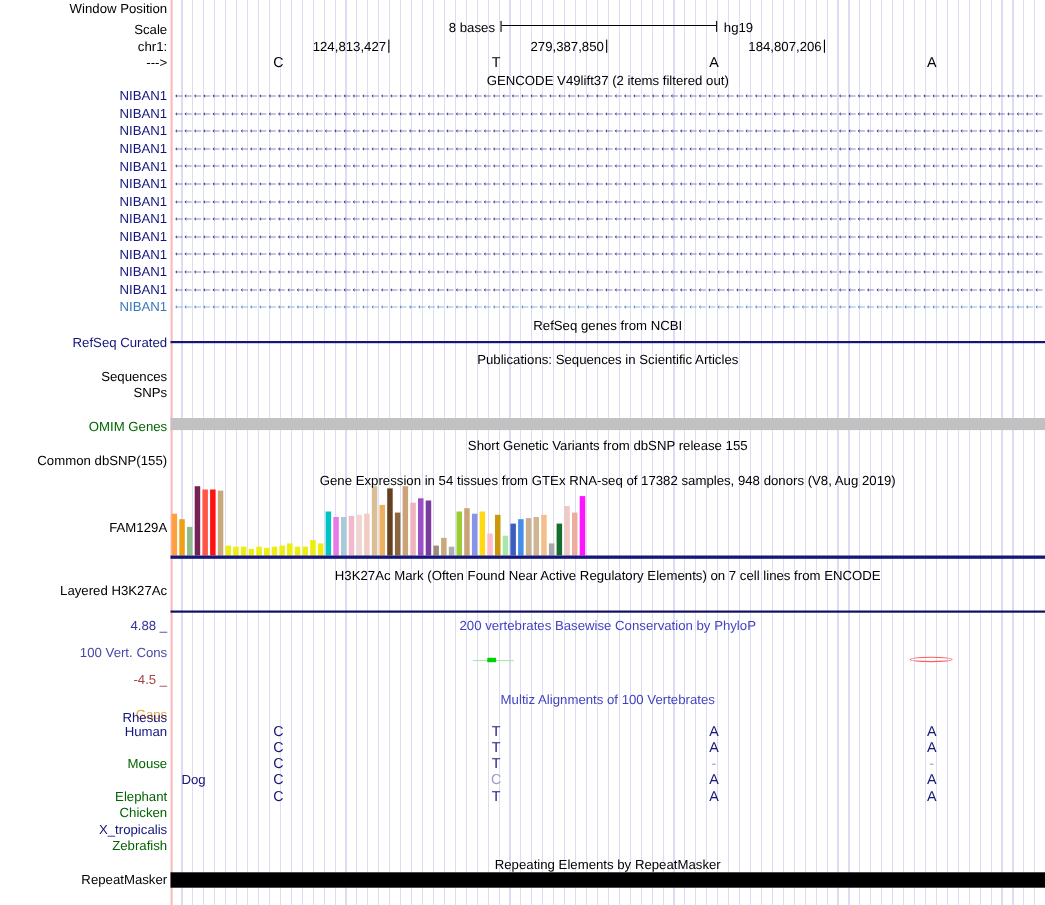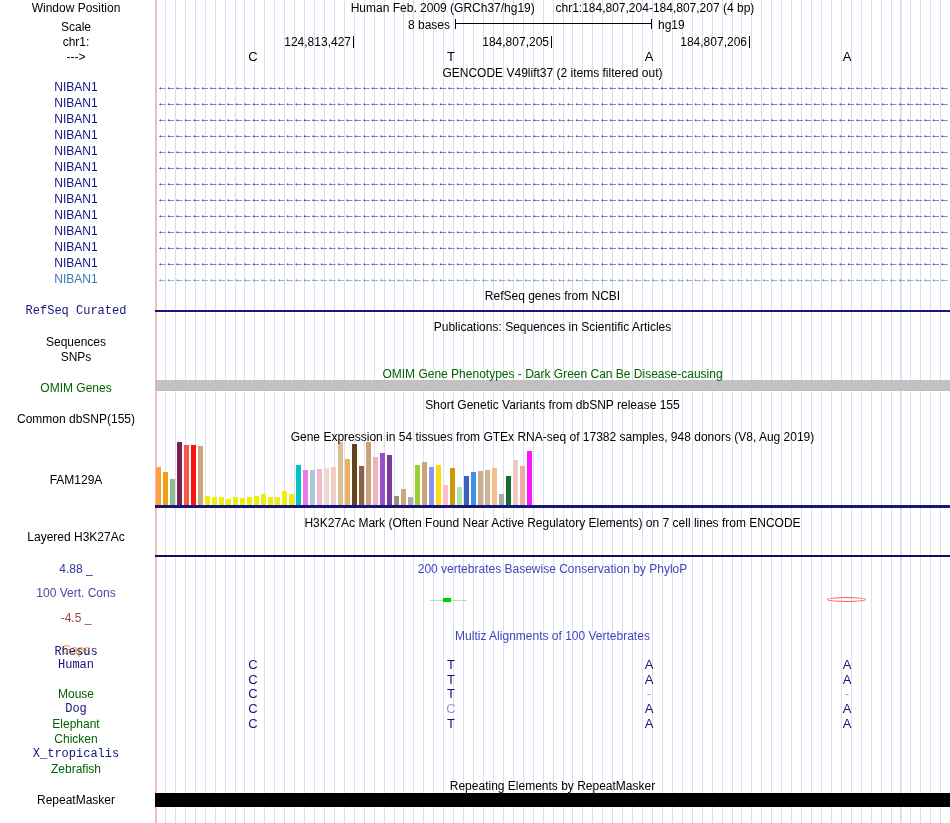--- a/index.html
+++ b/index.html
@@ -7,23 +7,23 @@
     position:relative;width:950px;height:823px;overflow:hidden;background:#fff;
     font-family:"Liberation Sans","DejaVu Sans",sans-serif;font-size:12px;color:#000;
   }
   .abs{position:absolute;}
   
   #grid{
     position:absolute;left:155px;top:0;width:795px;height:823px;z-index:0;
     background:repeating-linear-gradient(to right,#dcdcf2 0px,#dcdcf2 1px,transparent 1px,transparent 9.94px);
   }
   #hl-line{position:absolute;left:155px;top:0;width:2px;height:823px;background:#f9bcbc;z-index:1;}
-  .lab{position:absolute;left:0;width:152px;height:16px;line-height:16px;text-align:center;white-space:nowrap;z-index:3;}
+  .lab{position:absolute;left:0;width:152px;height:16px;line-height:16px;text-align:right;white-space:nowrap;z-index:3;}
   .ttl{position:absolute;left:155px;width:795px;height:16px;line-height:16px;text-align:center;white-space:nowrap;z-index:3;}
-  .navy{color:#14147d;font-family:Liberation Mono, monospace;}
+  .navy{color:#14147d;}
   .green{color:#006400;}
   .blue-ttl{color:#4343c0;}
   .orange{color:#e8a33d;}
   .axis-max{color:#33339e;}
   .axis-min{color:#a04545;}
   .vertcons{color:#4848a8;}
   .arrow-row{
     position:absolute;left:157px;width:791px;height:16px;line-height:15px;overflow:hidden;
     font-size:11px;letter-spacing:-2.5px;white-space:nowrap;z-index:2;
   }
@@ -45,34 +45,29 @@
   #phylop-redarc{position:absolute;left:827px;top:597px;width:39px;height:5px;border:1px solid #ff5c5c;border-radius:50%;box-sizing:border-box;z-index:2;}
 </style>
 </head>
 <body>
 
 <div id="screen">
   <div id="grid"></div>
   <div id="hl-line"></div>
 
   <div class="lab" style="top:0">Window Position</div>
-  <div class="ttl" style="top:0">
-    <span>Human Feb. 2009 (GRCh37/hg19)</span>
-    <span style="display:inline-block;width:14px"></span>
-    <span>chr1:184,807,204-184,807,207 (4 bp)</span>
-  </div>
 
   <div class="lab" style="top:19px">Scale</div>
   <div class="abs" style="left:280px;top:17px;width:170px;height:16px;line-height:16px;text-align:right;z-index:3">8 bases</div>
   <div id="scale-ruler"></div>
   <div class="abs" style="left:658px;top:17px;height:16px;line-height:16px;z-index:3">hg19</div>
 
   <div class="lab" style="top:34px">chr1:</div>
   <div class="rnum" style="left:243px">124,813,427</div>
-  <div class="rnum" style="left:441px">184,807,205</div>
+  <div class="rnum" style="left:441px">279,387,850</div>
   <div class="rnum" style="left:639px">184,807,206</div>
   <div class="rtick" style="left:353px"></div>
   <div class="rtick" style="left:551px"></div>
   <div class="rtick" style="left:749px"></div>
 
   <div class="lab" style="top:49px">---&gt;</div>
   <div class="base" style="left:253px;top:49px">C</div>
   <div class="base" style="left:451px;top:49px">T</div>
   <div class="base" style="left:649px;top:49px">A</div>
   <div class="base" style="left:847px;top:49px">A</div>
@@ -95,21 +90,20 @@
     </div>
 
   <div class="ttl" style="top:288px">RefSeq genes from NCBI</div>
   <div class="lab navy" style="top:303px">RefSeq Curated</div>
   <div class="hline" style="top:310px;height:2px;background:#16167a"></div>
 
   <div class="ttl" style="top:319px">Publications: Sequences in Scientific Articles</div>
   <div class="lab" style="top:334px">Sequences</div>
   <div class="lab" style="top:349px">SNPs</div>
 
-  <div class="ttl green" style="top:366px">OMIM Gene Phenotypes - Dark Green Can Be Disease-causing</div>
   <div class="lab green" style="top:380px">OMIM Genes</div>
   <div class="hline" style="top:380px;height:11px;background:#c1c1c1"></div>
 
   <div class="ttl" style="top:397px">Short Genetic Variants from dbSNP release 155</div>
   <div class="lab" style="top:411px">Common dbSNP(155)</div>
 
   <div class="ttl" style="top:429px">Gene Expression in 54 tissues from GTEx RNA-seq of 17382 samples, 948 donors (V8, Aug 2019)</div>
   <div class="lab" style="top:472px">FAM129A</div>
   <div id="gtex-bars">
       <div class="bar" style="left: 156px; top: 467px; width: 5px; height: 38px; background: rgb(255, 160, 64);"></div>
@@ -218,18 +212,18 @@
     <div class="lab" style="top: 175px; color: rgb(20, 20, 125);">NIBAN1</div>
     <div class="lab" style="top: 191px; color: rgb(20, 20, 125);">NIBAN1</div>
     <div class="lab" style="top: 207px; color: rgb(20, 20, 125);">NIBAN1</div>
     <div class="lab" style="top: 223px; color: rgb(20, 20, 125);">NIBAN1</div>
     <div class="lab" style="top: 239px; color: rgb(20, 20, 125);">NIBAN1</div>
     <div class="lab" style="top: 255px; color: rgb(20, 20, 125);">NIBAN1</div>
     <div class="lab" style="top: 271px; color: rgb(58, 120, 181);">NIBAN1</div>
     <div class="lab navy" style="top: 657px;">Human</div>
     <div class="lab navy" style="top: 644px;">Rhesus</div>
     <div class="lab green" style="top: 686px;">Mouse</div>
-    <div class="lab navy" style="top: 701px;">Dog</div>
+    <div class="lab navy" style="top: 701px; padding-left: 35px;">Dog</div>
     <div class="lab green" style="top: 716px;">Elephant</div>
     <div class="lab green" style="top: 731px;">Chicken</div>
     <div class="lab navy" style="top: 746px;">X_tropicalis</div>
     <div class="lab green" style="top: 761px;">Zebrafish</div>
   </div>
 
 </body></html>

